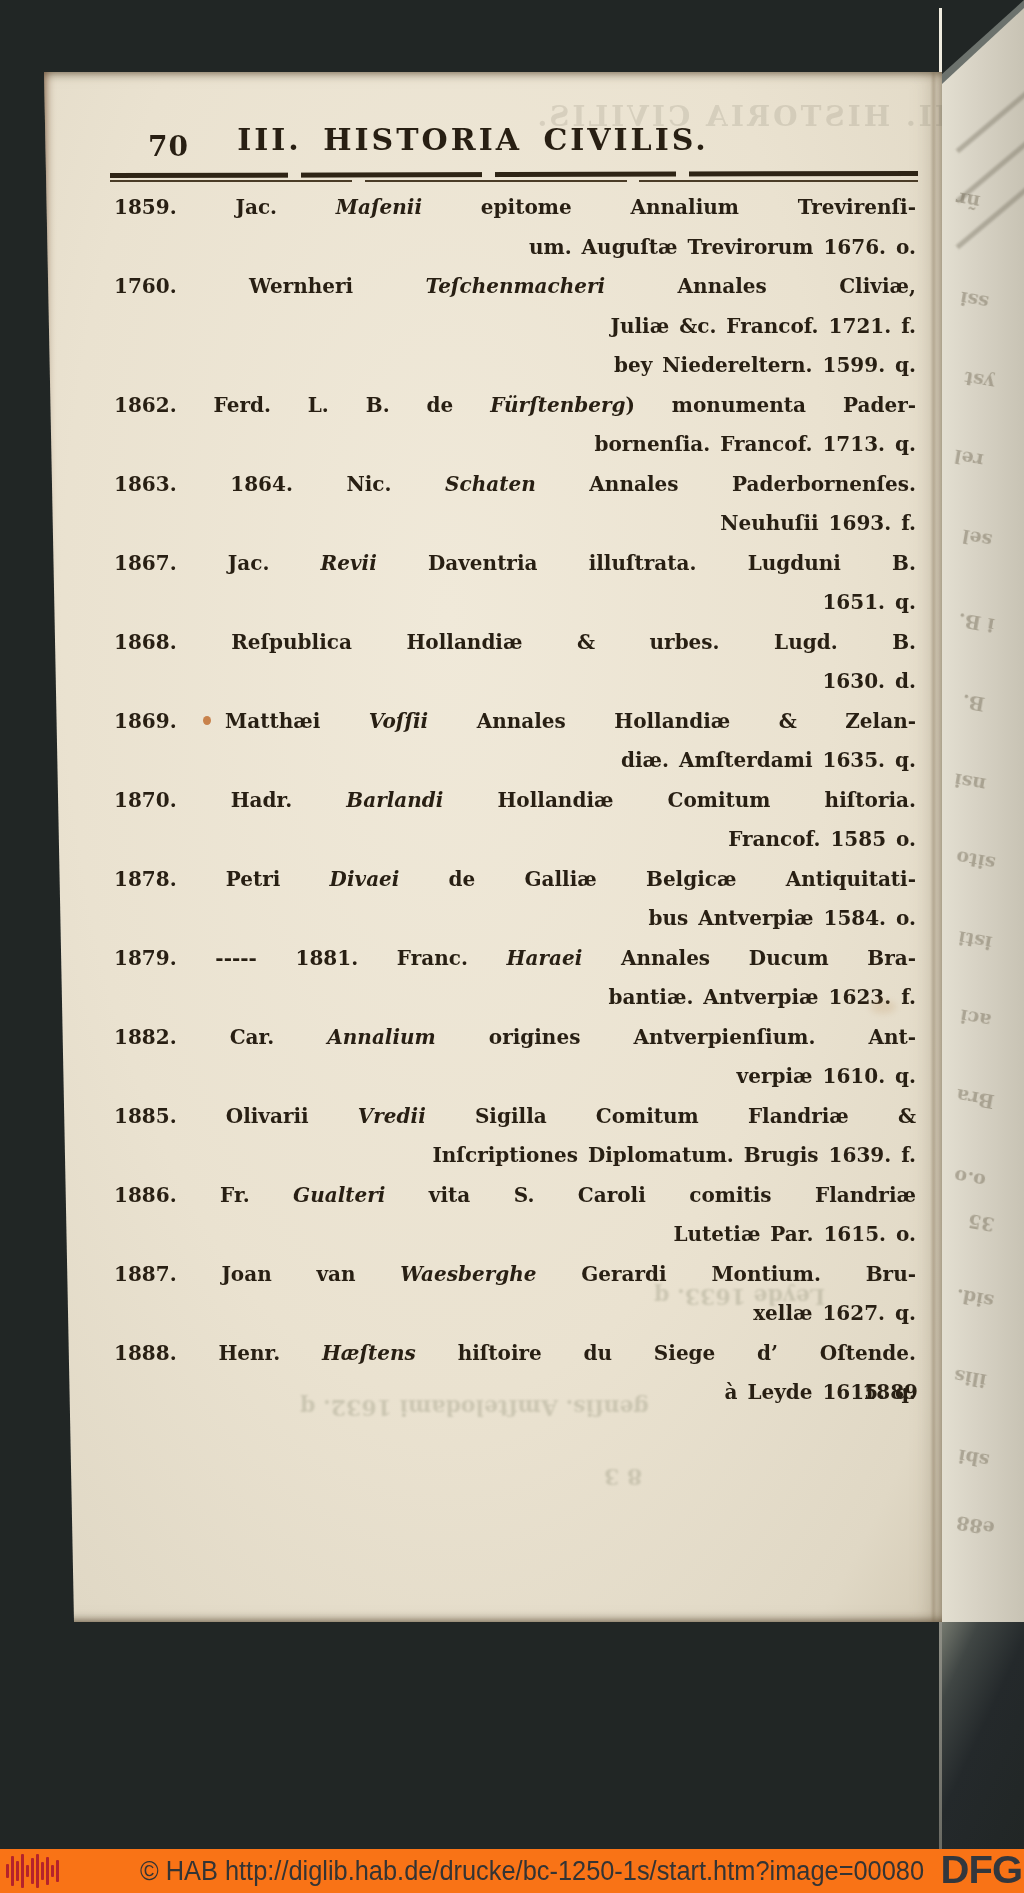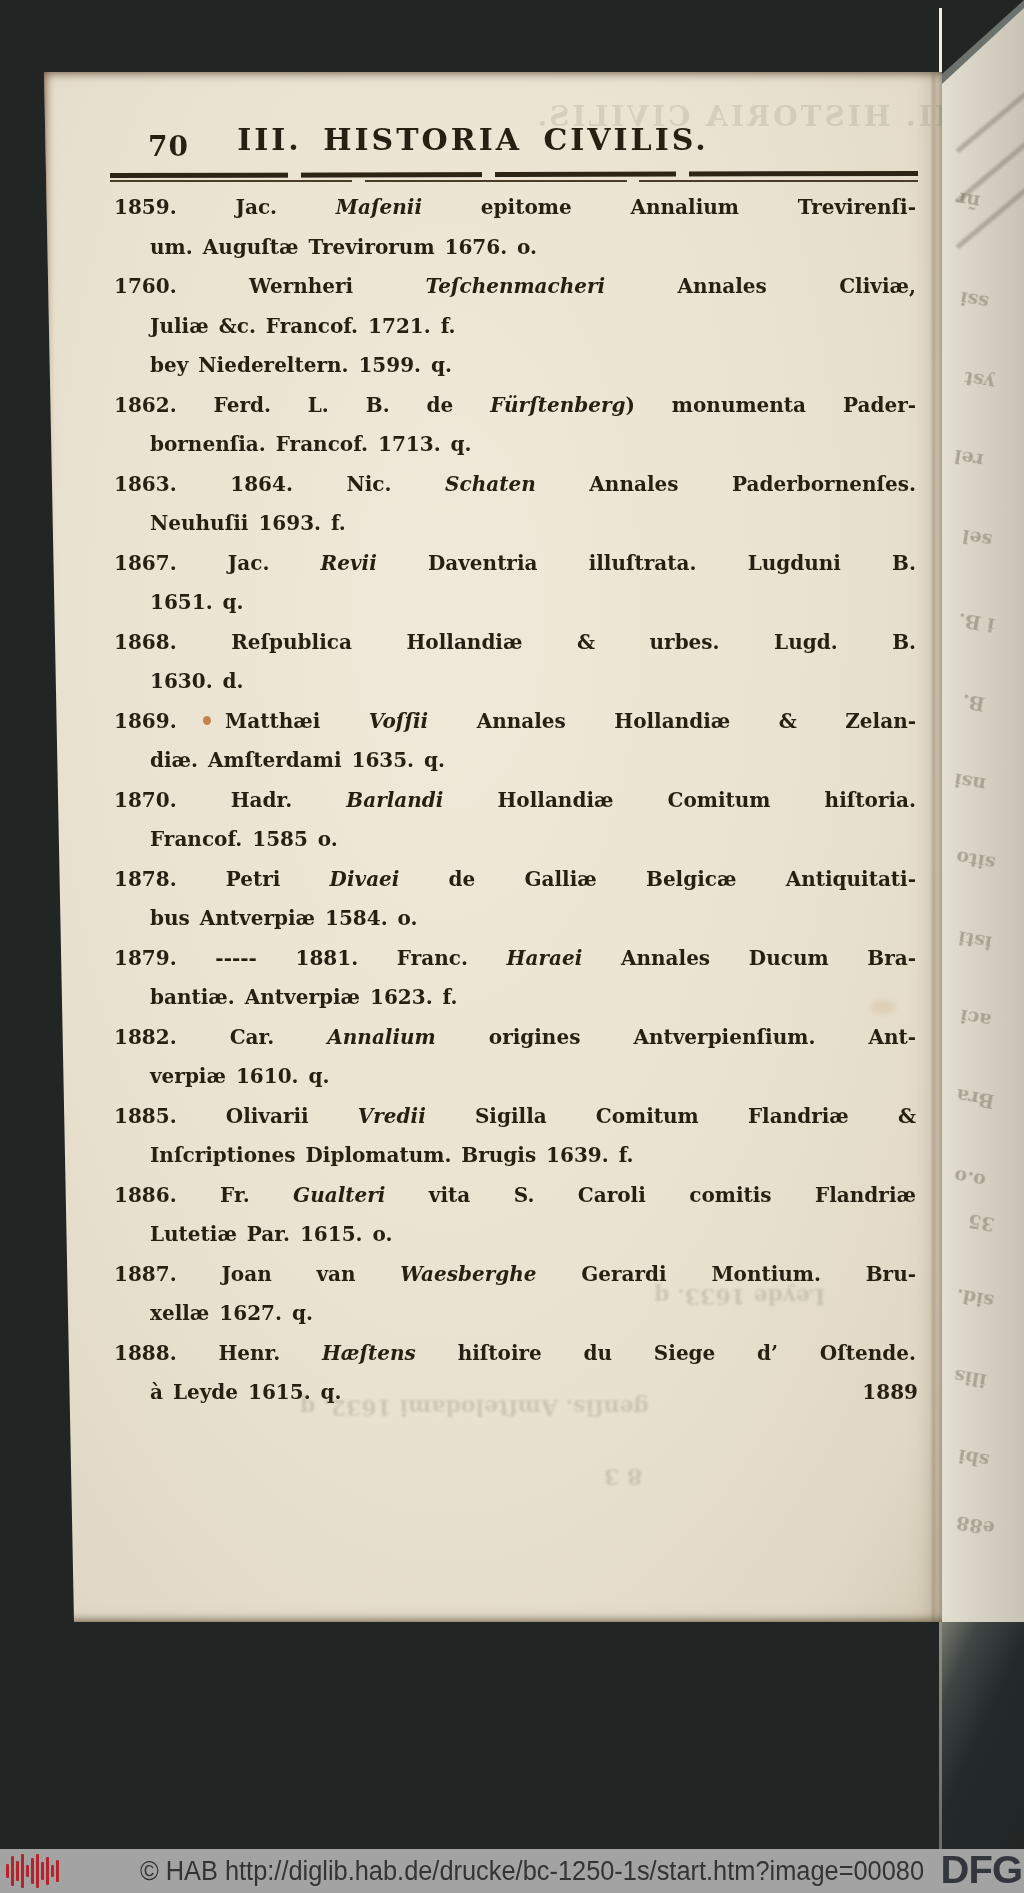--- a/index.html
+++ b/index.html
@@ -32,21 +32,21 @@
   .rule-top{
     position:absolute;left:66px;right:24px;top:100px;height:5px;
     background:linear-gradient(90deg,#2e2415 0 22%,transparent 22% 23.6%,#2e2415 23.6% 46%,transparent 46% 47.6%,#2e2415 47.6% 70%,transparent 70% 71.6%,#2e2415 71.6% 100%);
     transform:rotate(-.15deg);
   }
   .rule-bottom{
     position:absolute;left:66px;right:24px;top:108px;height:2px;
     background:linear-gradient(90deg,#4a3c27 0 30%,transparent 30% 31.5%,#4a3c27 31.5% 64%,transparent 64% 65.5%,#4a3c27 65.5% 100%);
   }
   .entries{position:absolute;left:70px;top:116px;width:802px;font-size:20px;font-weight:bold;word-spacing:3px;}
-  .line{position:relative;height:39.5px;line-height:39.5px;width:100%;box-sizing:border-box;overflow:visible;white-space:nowrap;}
+  .line{position:relative;height:39.5px;line-height:39.5px;width:100%;box-sizing:border-box;overflow:visible;white-space:nowrap;text-align:right;}
   .line.just{text-align:justify;text-align-last:justify;white-space:normal;}
   .line.cont{padding-left:36px;}
   .it{font-style:italic;font-weight:bold;}
   .catchword{position:absolute;right:-2px;top:0;font-style:normal;}
   .crease{position:absolute;right:7px;top:0;bottom:0;width:3px;background:rgba(118,100,72,.30);filter:blur(1px);}
   .stain-dot{position:absolute;width:8px;height:9px;border-radius:50%;background:#c06a2a;opacity:.8;filter:blur(.4px);}
   .stain-soft{position:absolute;width:26px;height:14px;border-radius:50%;background:#b98a52;opacity:.18;filter:blur(3px);}
   .page-ghost{
     position:absolute;font-size:22px;font-weight:bold;color:#77795f;
     transform:scale(-1,-1);opacity:.26;filter:blur(.8px);white-space:nowrap;
@@ -75,21 +75,21 @@
   .strip-lower{
     position:absolute;left:942px;top:1622px;width:82px;height:227px;
     background:linear-gradient(115deg,#75796f 0%,#404644 20%,#24292b 48%,#212625 100%);
   }
   .edge-line{
     position:absolute;left:939px;top:8px;width:3px;height:1841px;
     background:linear-gradient(#f0ece0 0%,#dcd8ca 70%,#8f8f86 88%,#6a6a63 100%);
   }
   
   .footer{
-    position:absolute;left:0;right:0;top:1849px;height:44px;background:#a3a3a3;z-index:5;
+    position:absolute;left:0;right:0;top:1849px;height:44px;background:#f97316;z-index:5;
     font-family:"Liberation Sans", sans-serif;
   }
   .barcode{position:absolute;left:6px;top:0;height:44px;display:flex;align-items:center;gap:2px;}
   .barcode i{display:block;width:3px;background:#b5232b;border-radius:1px;}
   .copyright{
     position:absolute;left:52%;top:50%;transform:translate(-50%,-50%) scaleX(.94);
     font-size:27px;color:#343434;white-space:nowrap;
   }
   .dfg{
     position:absolute;right:2px;top:50%;transform:translateY(-52%) scaleY(.98);

